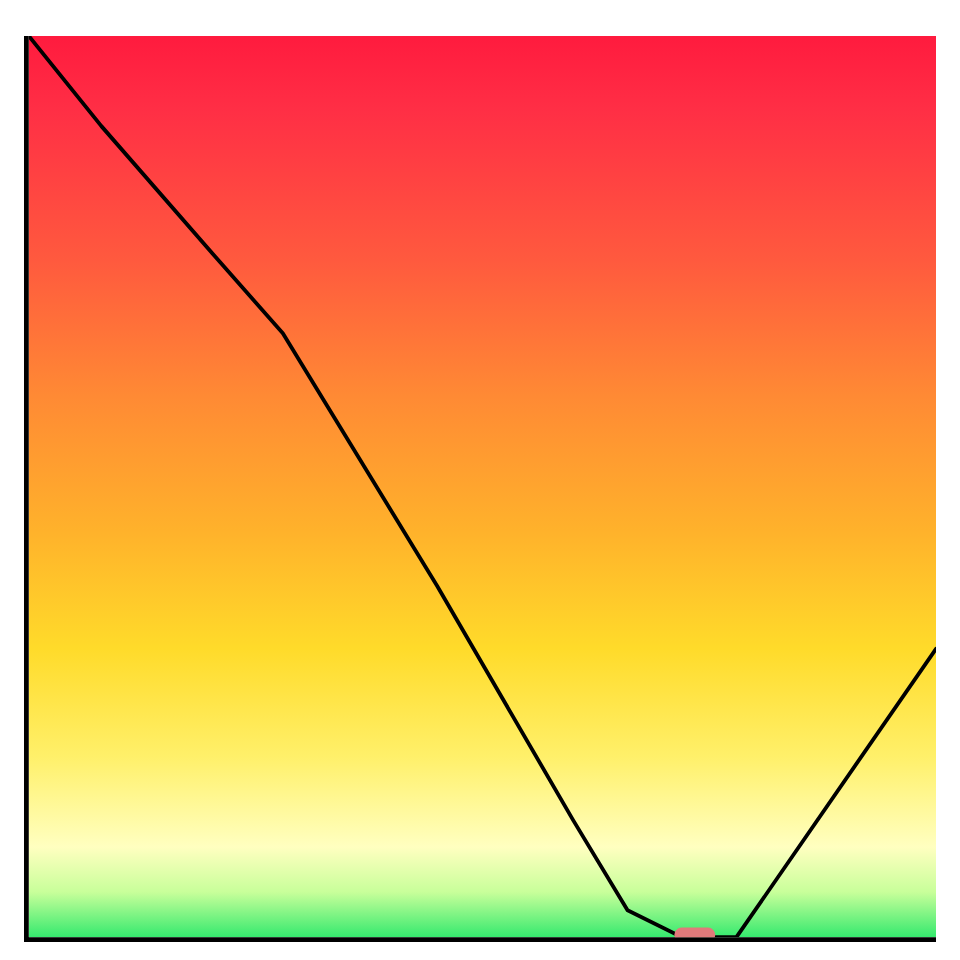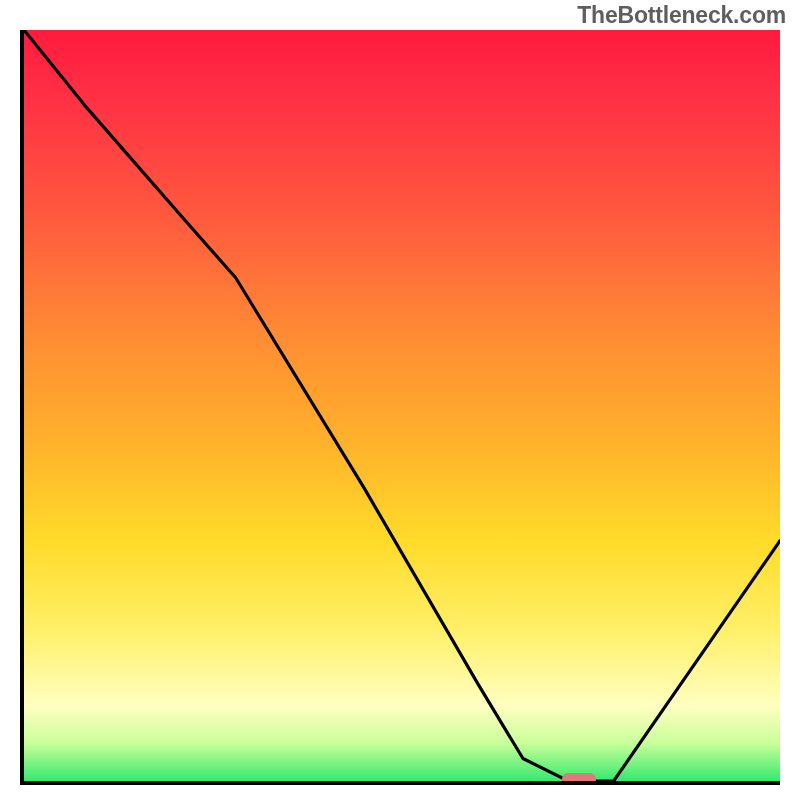--- a/index.html
+++ b/index.html
@@ -76,21 +76,20 @@
     width: 34px;
     height: 12px;
     border-radius: 6px;
     background: #e07a7a;
   }
 </style>
 </head>
 <body>
 
 <div id="container">
-  <div id="watermark">TheBottleneck.com</div>
 
   <div id="plot-frame">
     <div id="gradient"></div>
     <svg id="curve" viewBox="0 0 760 755" preserveAspectRatio="none">
       <path id="curve-path" d="M0.0 0.0 L60.8 75.5 L159.6 188.8 L212.8 249.1 L342.0 460.6 L456.0 656.9 L501.6 732.4 L547.2 755.0 L592.8 755.0 L760.0 513.4"></path>
     </svg>
     <div id="marker" style="left: 537.8px; top: 742.96px;"></div>
   </div>
 </div>
 

